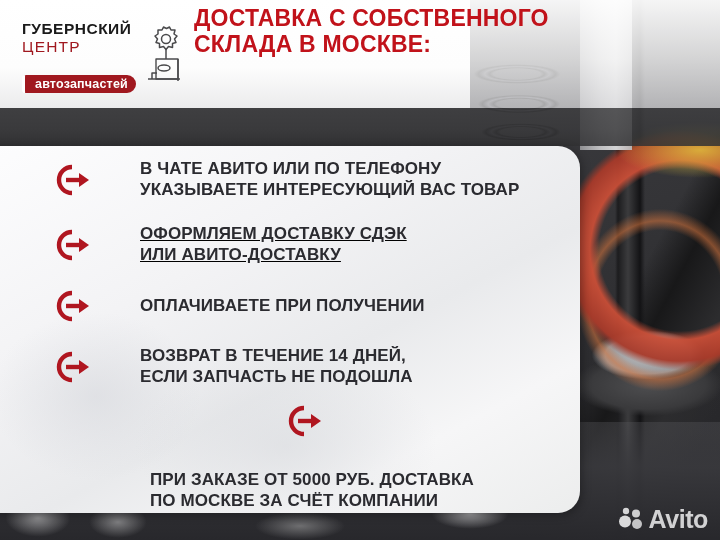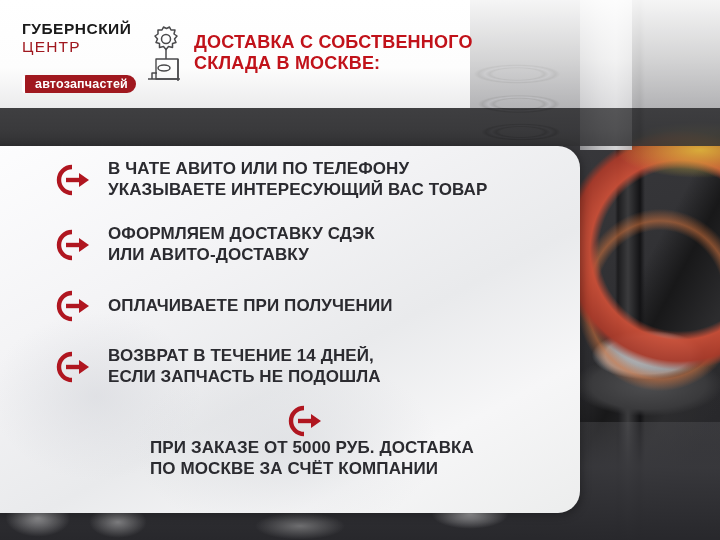--- a/index.html
+++ b/index.html
@@ -144,24 +144,24 @@
     white-space: nowrap;
   }
   .logo-icon {
     margin-left: 4px;
     width: 44px; height: 62px;
   }
 
   
   .headline {
     position: absolute;
-    left: 194px; top: 32px;
+    left: 194px; top: 5px;
     width: 520px;
     color: #c1121a;
-    font-size: 18px;
+    font-size: 23px;
     font-weight: 700;
     line-height: 1.14;
     letter-spacing: .2px;
   }
   .headline span { display: block; }
 
   
   .panel {
     position: absolute;
     left: -14px; top: 146px;
@@ -177,37 +177,38 @@
   
   .list {
     position: absolute;
     left: 52px; top: 152px;
     width: 520px;
   }
   .list-item {
     display: flex;
     align-items: center;
     margin-bottom: 8px;
+    gap: 32px;
   }
   .arrow-icon {
     flex: 0 0 auto;
     width: 40px; height: 34px;
     margin-right: 16px;
   }
   .item-text {
     color: #2b2b30;
     font-size: 17px;
     font-weight: 700;
     line-height: 1.22;
     letter-spacing: .1px;
     white-space: pre-line;
   }
 
   .item-h1 { height: 56px; }
-  .item-h2 { height: 58px; }
+  .item-h2 { height: 58px; text-decoration: underline; }
   .item-h3 { height: 48px; }
   .item-h4 { height: 58px; }
   .item-h5 { height: 58px; flex-direction: column; }
 
   
   .avito {
     position: absolute;
     right: 12px; bottom: 8px;
     display: flex;
     align-items: center;
@@ -324,14 +325,25 @@
           <path d="M14 17 L30 17" fill="none" stroke="#b01620" stroke-width="4.4"></path>
           <path d="M27 10 L37 17 L27 24 Z" fill="#b01620"></path>
         </svg>
       </span>
       <span class="item-text">ПРИ ЗАКАЗЕ ОТ 5000 РУБ. ДОСТАВКА
 ПО МОСКВЕ ЗА СЧЁТ КОМПАНИИ</span>
     </div>
 
   </div>
 
+  <div class="avito">
+    <span class="avito-dots">
+      <svg viewBox="0 0 26 26" width="26" height="26" aria-hidden="true">
+        <circle cx="7" cy="15.5" r="6" fill="#f2f2f3"></circle>
+        <circle cx="18" cy="7.5" r="4" fill="#e6e6e7"></circle>
+        <circle cx="19" cy="18" r="5" fill="#d9d9da"></circle>
+        <circle cx="8" cy="5" r="3.2" fill="#ececed"></circle>
+      </svg>
+    </span>
+    <span class="avito-word">Avito</span>
+  </div>
 
 </div>
 
 </body></html>

